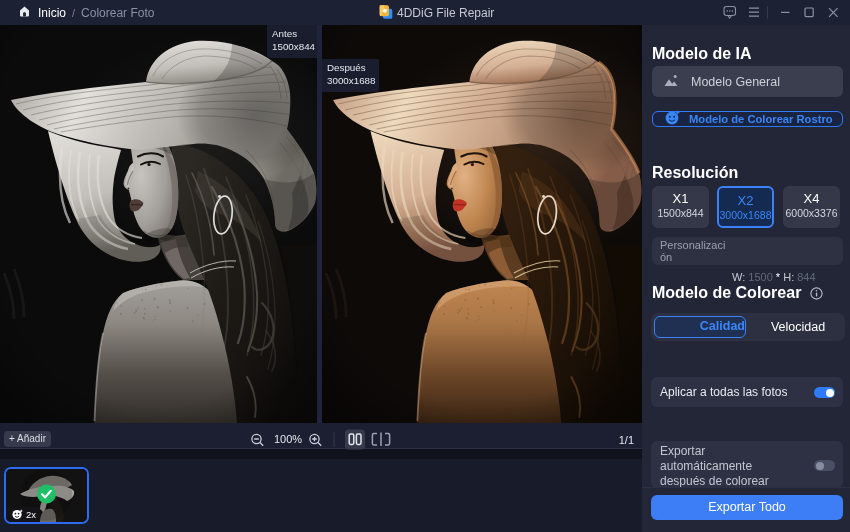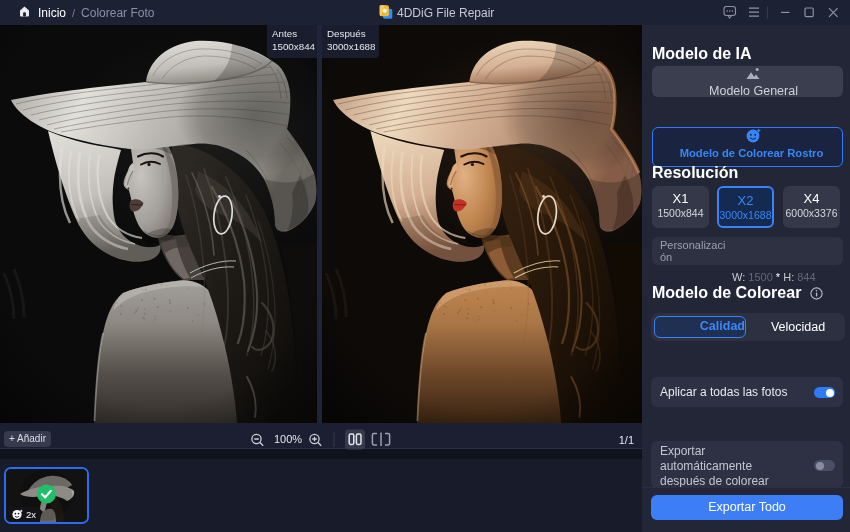--- a/index.html
+++ b/index.html
@@ -16,39 +16,39 @@
   #logo { position:absolute; left:378px; top:0; height:25px; display:flex; align-items:center; }
   #logo .txt { color:#c6c9d4; font-size:12px; margin-left:3px; }
   #winbtns { position:absolute; right:0; top:0; height:25px; display:flex; align-items:center; }
 
   
   #main { position:absolute; left:0; top:25px; width:642px; height:398px; background:#20243a; }
   #photoL { position:absolute; left:0; top:0; width:317px; height:398px; background:#0a0a0b; overflow:hidden; }
   #photoR { position:absolute; left:322px; top:0; width:320px; height:398px; background:#0b0a09; overflow:hidden; }
   .tag { position:absolute; top:0; background:#191d2d; color:#e6e8ee; font-size:9.8px; line-height:12.5px; padding:3px 5px 5px 5px; }
   #tagA { width:50px; border-radius:0 0 0 4px; }
-  #tagB { width:57px; border-radius:0 0 4px 0; }
+  #tagB { width:57px; border-radius:0 0 4px 0;margin-top:34px; }
 
   
   #toolbar { position:absolute; left:0; top:423px; width:642px; height:26px; background:#1b1f31; border-bottom:1px solid #2b2f44; }
   #btnAdd { position:absolute; left:4px; top:8px; width:47px; height:16px; background:#363a4c; border-radius:4px; color:#dcdee5; font-size:10px; text-align:center; line-height:15px; }
   #zoomctl { position:absolute; left:250px; top:0; height:34px; display:flex; align-items:center; color:#e2e4ea; font-size:11px; }
   #pagenum { position:absolute; right:8px; top:0; height:34px; display:flex; align-items:center; color:#e2e4ea; font-size:11px; }
 
   
   #thumbs { position:absolute; left:0; top:459px; width:642px; height:73px; background:#181b2a; }
   #thumb1 { position:absolute; left:4px; top:8px; width:85px; height:57px; border:2px solid #2d6bf3; border-radius:7px; background:#121218; overflow:hidden; }
 
   
   #side { position:absolute; left:642px; top:25px; width:208px; height:507px; background:#222637; }
   .h1 { position:absolute; left:10px; color:#fff; font-size:16px; font-weight:bold; }
-  .sbtn { position:absolute; left:10px; width:191px; border-radius:6px; display:flex; align-items:center;flex-direction:column; }
+  .sbtn { position:absolute; left:10px; width:191px; border-radius:6px; display:flex; align-items:center; }
   #btnGen { top:41px; height:31px; background:#3a3e4f; }
   #btnGen .t { color:#ced1da; font-size:12.5px; margin-left:12px; white-space:nowrap; }
-  #btnRostro { top:102px; height:40px; background:#1a2440; border:1.5px solid #2f7bf7; }
+  #btnRostro { top:86px; height:16px; background:#1a2440; border:1.5px solid #2f7bf7; }
   #btnRostro .t { color:#3787f8; font-size:11.2px; font-weight:bold; margin-left:8px; white-space:nowrap; }
   .sbtn .ic { margin-left:12px; }
   .res { position:absolute; top:161px; width:57px; height:42px; border-radius:6px; background:#343848; text-align:center; color:#fff; }
   .res .l1 { font-size:13px; margin-top:5px; }
   .res .l2 { font-size:10.5px; color:#d4d7df; margin-top:1px; }
   #resX2 { border:2px solid #3b82f6; background:#152a50; color:#3b86f8; }
   #resX2 .l2 { color:#3b86f8; }
   #persBox { position:absolute; left:10px; top:212px; width:191px; height:28px; background:#2d3142; border-radius:6px; color:#9aa0af; font-size:11px; }
   #segWrap { position:absolute; left:9px; top:288px; width:194px; height:28px; background:#2c3041; border-radius:7px; }
   #segCal { position:absolute; left:3px; top:3px; width:92px; height:22px; background:#203052; border:1.5px solid #3b82f6; border-radius:6px; color:#3b86f8; font-weight:bold; font-size:12.5px; text-align:right; line-height:19px; }

